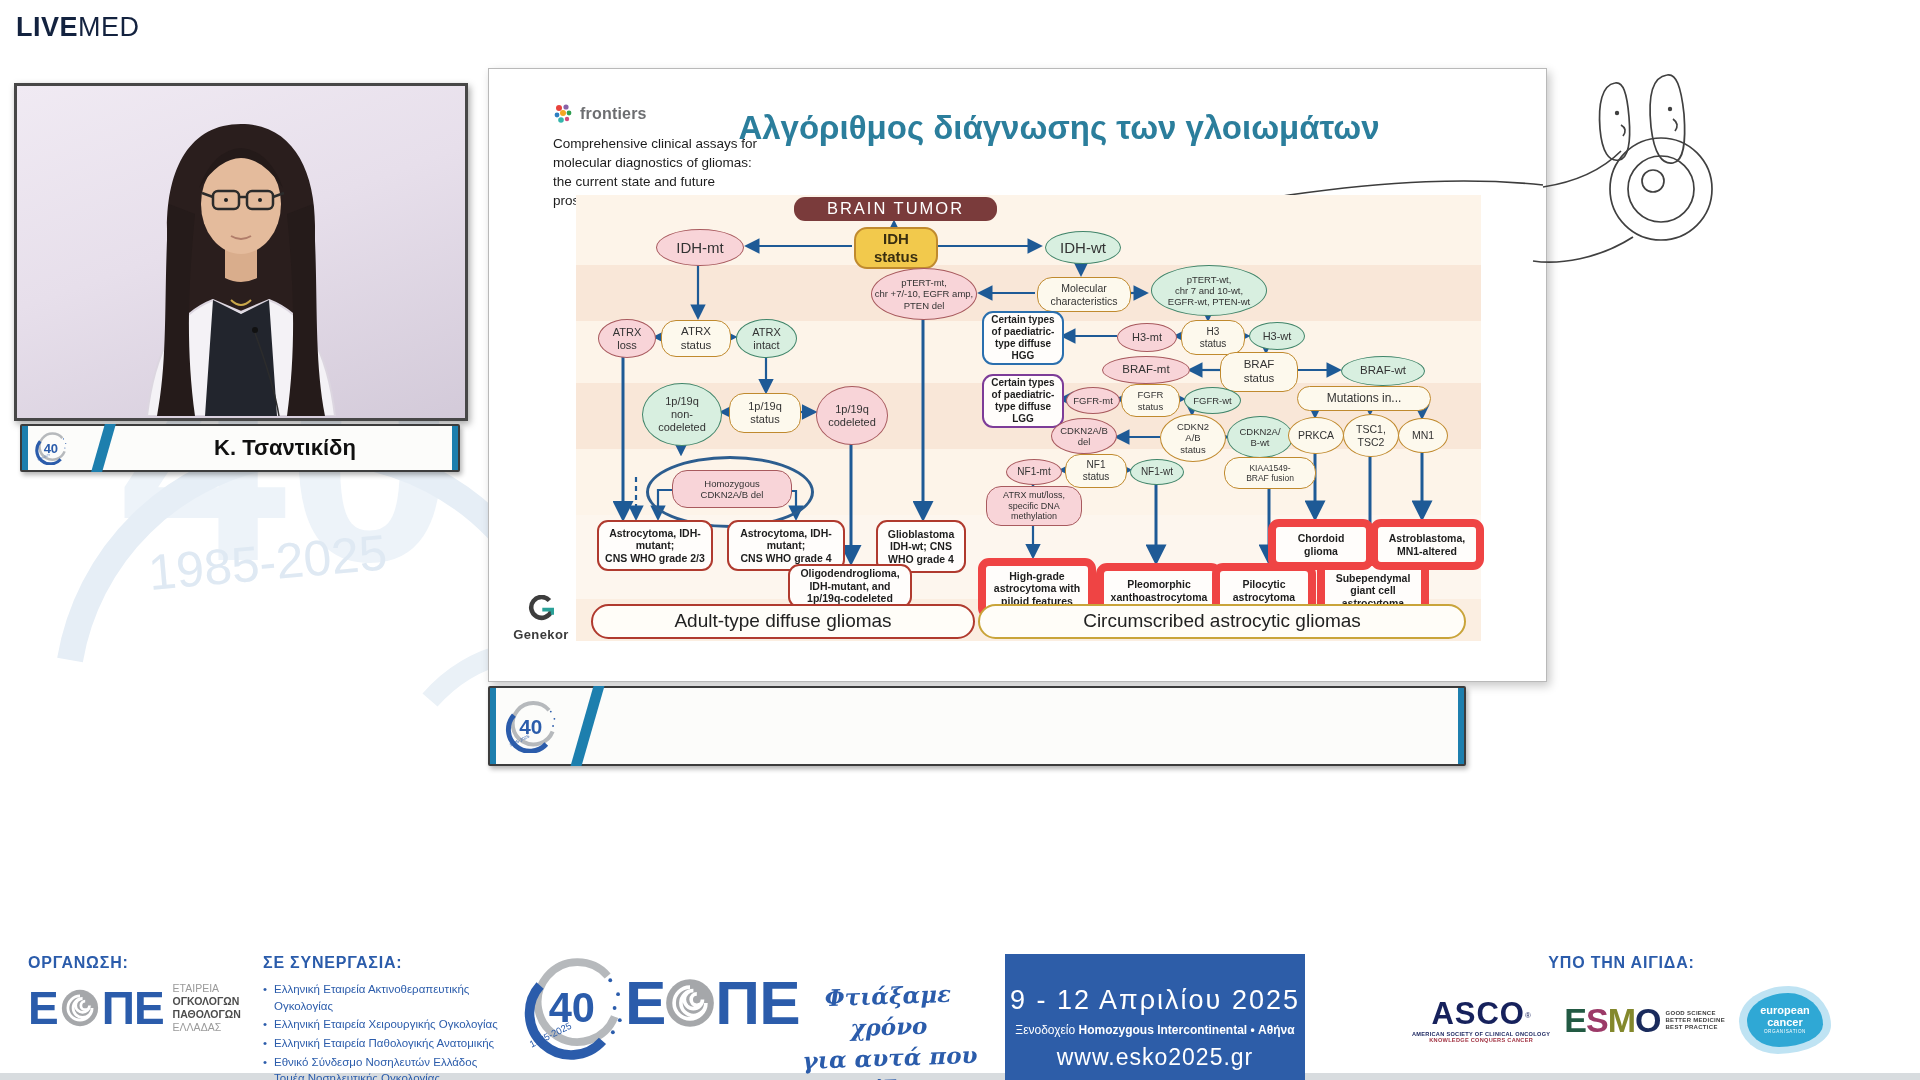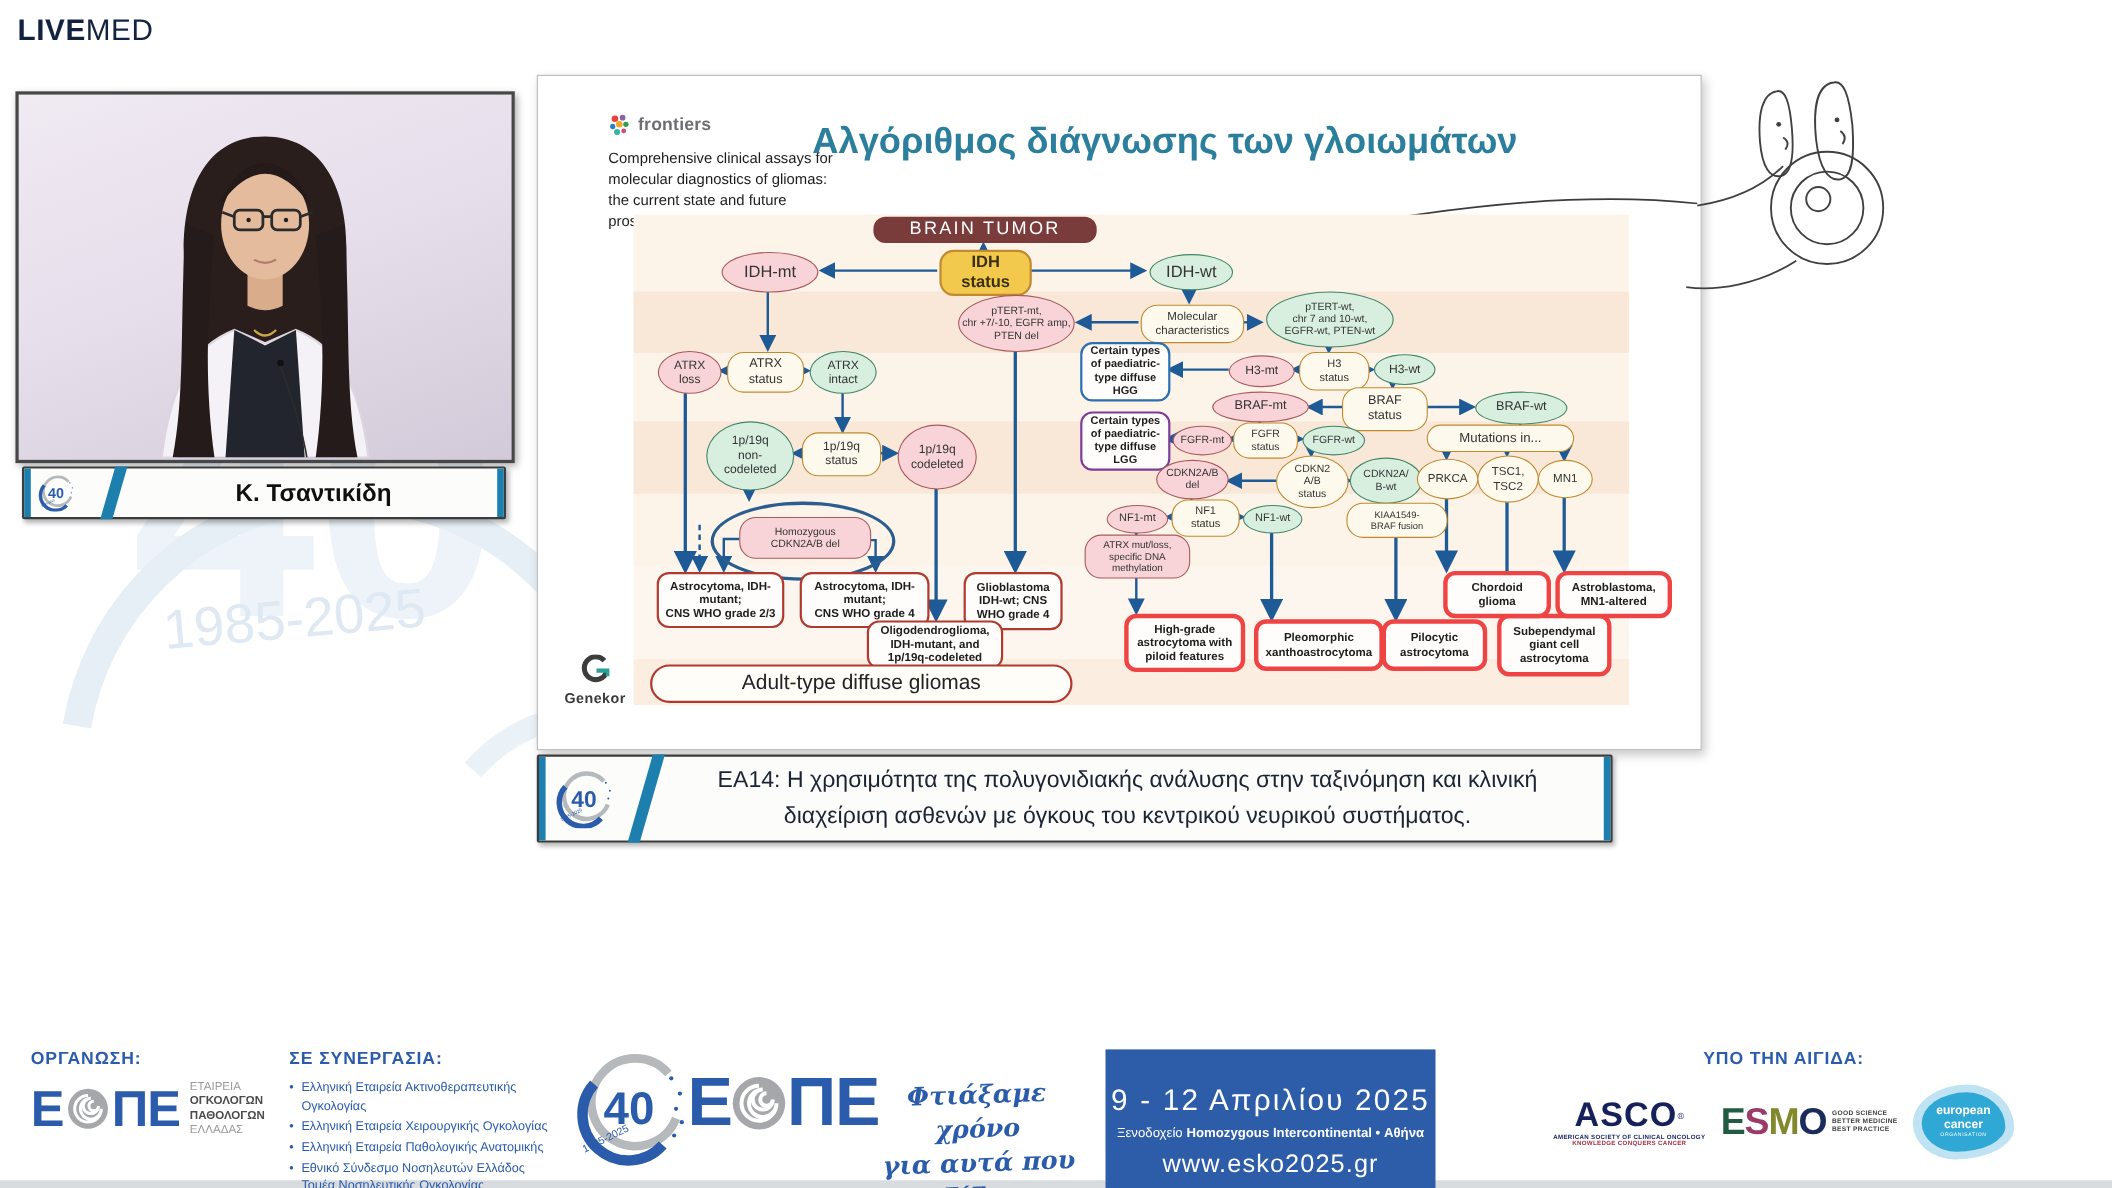--- a/index.html
+++ b/index.html
@@ -48,21 +48,21 @@
       white-space:pre-line;color:#333;line-height:1.18;z-index:2;border-radius:11px;}
   .ep{background:#f8d4d8;border:1.6px solid #a85a5e;border-radius:50%;}
   .eg{background:#d8efe0;border:1.6px solid #41856a;border-radius:50%;}
   .es{background:#fdf9ed;border:1.6px solid #c08a2e;border-radius:50%;}
   .rs{background:#fdf9ed;border:1.6px solid #c08a2e;border-radius:15px;}
   .rp{background:#f8d4d8;border:1.6px solid #a85a5e;border-radius:15px;}
   .gold{background:#f2c94c;border:2px solid #c08a2e;border-radius:13px;font-weight:700;color:#3a2f10;}
   .maroon{background:#7a3b3b;color:#fff;letter-spacing:2px;font-weight:400;}
   .bx{background:#fffdfb;font-weight:700;color:#1d1d1d;}
   .bxr{border:2.5px solid #b03a2e;}
-  .bxg{border:4px solid #ef4444;margin-left:44px;}
+  .bxg{border:8px solid #ef4444;}
   .bxb{border:2.5px solid #2a6fae;}
   .bxp{border:2.5px solid #7d3c98;}
   .pill{background:#fffdf8;border-radius:999px;font-size:19px;color:#222;}
   .pillr{border:2.5px solid #b03a2e;}
   .pillg{border:2.5px solid #c9a43a;}
   
   .bstrip{position:absolute;left:0;right:0;bottom:0;height:7px;background:#d8dcdf;z-index:0;}
   .footer{position:absolute;left:0;top:954px;width:1920px;height:126px;display:flex;
           align-items:flex-start;padding-left:28px;box-sizing:border-box;z-index:1;}
   .lbl{color:#2b5cab;font-weight:700;font-size:16px;letter-spacing:.8px;}
@@ -359,20 +359,21 @@
       <div class="nd bx bxg" style="left:636px;top:368px;width:88px;height:39px;font-size:10.5px">Pilocytic
 astrocytoma</div>
       <div class="nd bx bxg" style="left:741px;top:363px;width:96px;height:49px;font-size:10.5px">Subependymal
 giant cell
 astrocytoma</div>
       <div class="nd bx bxg" style="left:692px;top:324px;width:90px;height:35px;font-size:10.5px">Chordoid
 glioma</div>
       <div class="nd bx bxg" style="left:794px;top:324px;width:98px;height:35px;font-size:10.5px">Astroblastoma,
 MN1-altered</div>
       <div class="nd pill pillr" style="left:15px;top:409px;width:380px;height:31px">Adult-type diffuse gliomas</div>
+      <div class="nd pill pillg" style="left:402px;top:409px;width:484px;height:31px">Circumscribed astrocytic gliomas</div>
     </div>
 
     <div class="genekor">
       <svg width="26" height="28" viewBox="0 0 40 42">
         <path d="M33,8 A16,16 0 1 0 36,24" stroke="#3d3d3d" stroke-width="7" fill="none"></path>
         <path d="M22,22 L38,22 L38,30" stroke="#2aa198" stroke-width="6" fill="none"></path>
       </svg>
       <span>Genekor</span>
     </div>
   </div>
@@ -382,24 +383,20 @@
     <svg style="position:absolute;left:14px;top:11px" width="54" height="54" viewBox="0 0 120 120">
       <path d="M100,25 A46,46 0 1 0 108,72" stroke="#b6b9bc" stroke-width="9" fill="none"></path>
       <path d="M22,36 A46,46 0 0 0 94,100" stroke="#2b5cab" stroke-width="11" fill="none"></path>
       <text x="34" y="77" font-size="46" font-weight="bold" fill="#2b5cab">40</text>
       <text x="14" y="106" font-size="10" fill="#2b5cab" transform="rotate(-26 14 106)">1985-2025</text>
       <circle cx="104" cy="28" r="2" fill="#2b5cab"></circle>
         <circle cx="112" cy="44" r="2" fill="#2b5cab"></circle>
         <circle cx="109" cy="60" r="2" fill="#2b5cab"></circle>
     </svg>
     <div class="slant" style="left:92px"></div>
-    <div class="txt">
-      <div>EA14: Η χρησιμότητα της πολυγονιδιακής ανάλυσης στην ταξινόμηση και κλινική</div>
-      <div>διαχείριση ασθενών με όγκους του κεντρικού νευρικού συστήματος.</div>
-    </div>
     <div class="bar-r"></div>
   </div>
 
   <div class="bstrip"></div>
   <div class="footer">
 
     <div class="f-org">
       <div class="lbl">ΟΡΓΑΝΩΣΗ:</div>
       <div class="eope-row">
         <span class="eope-letters">Ε</span>

